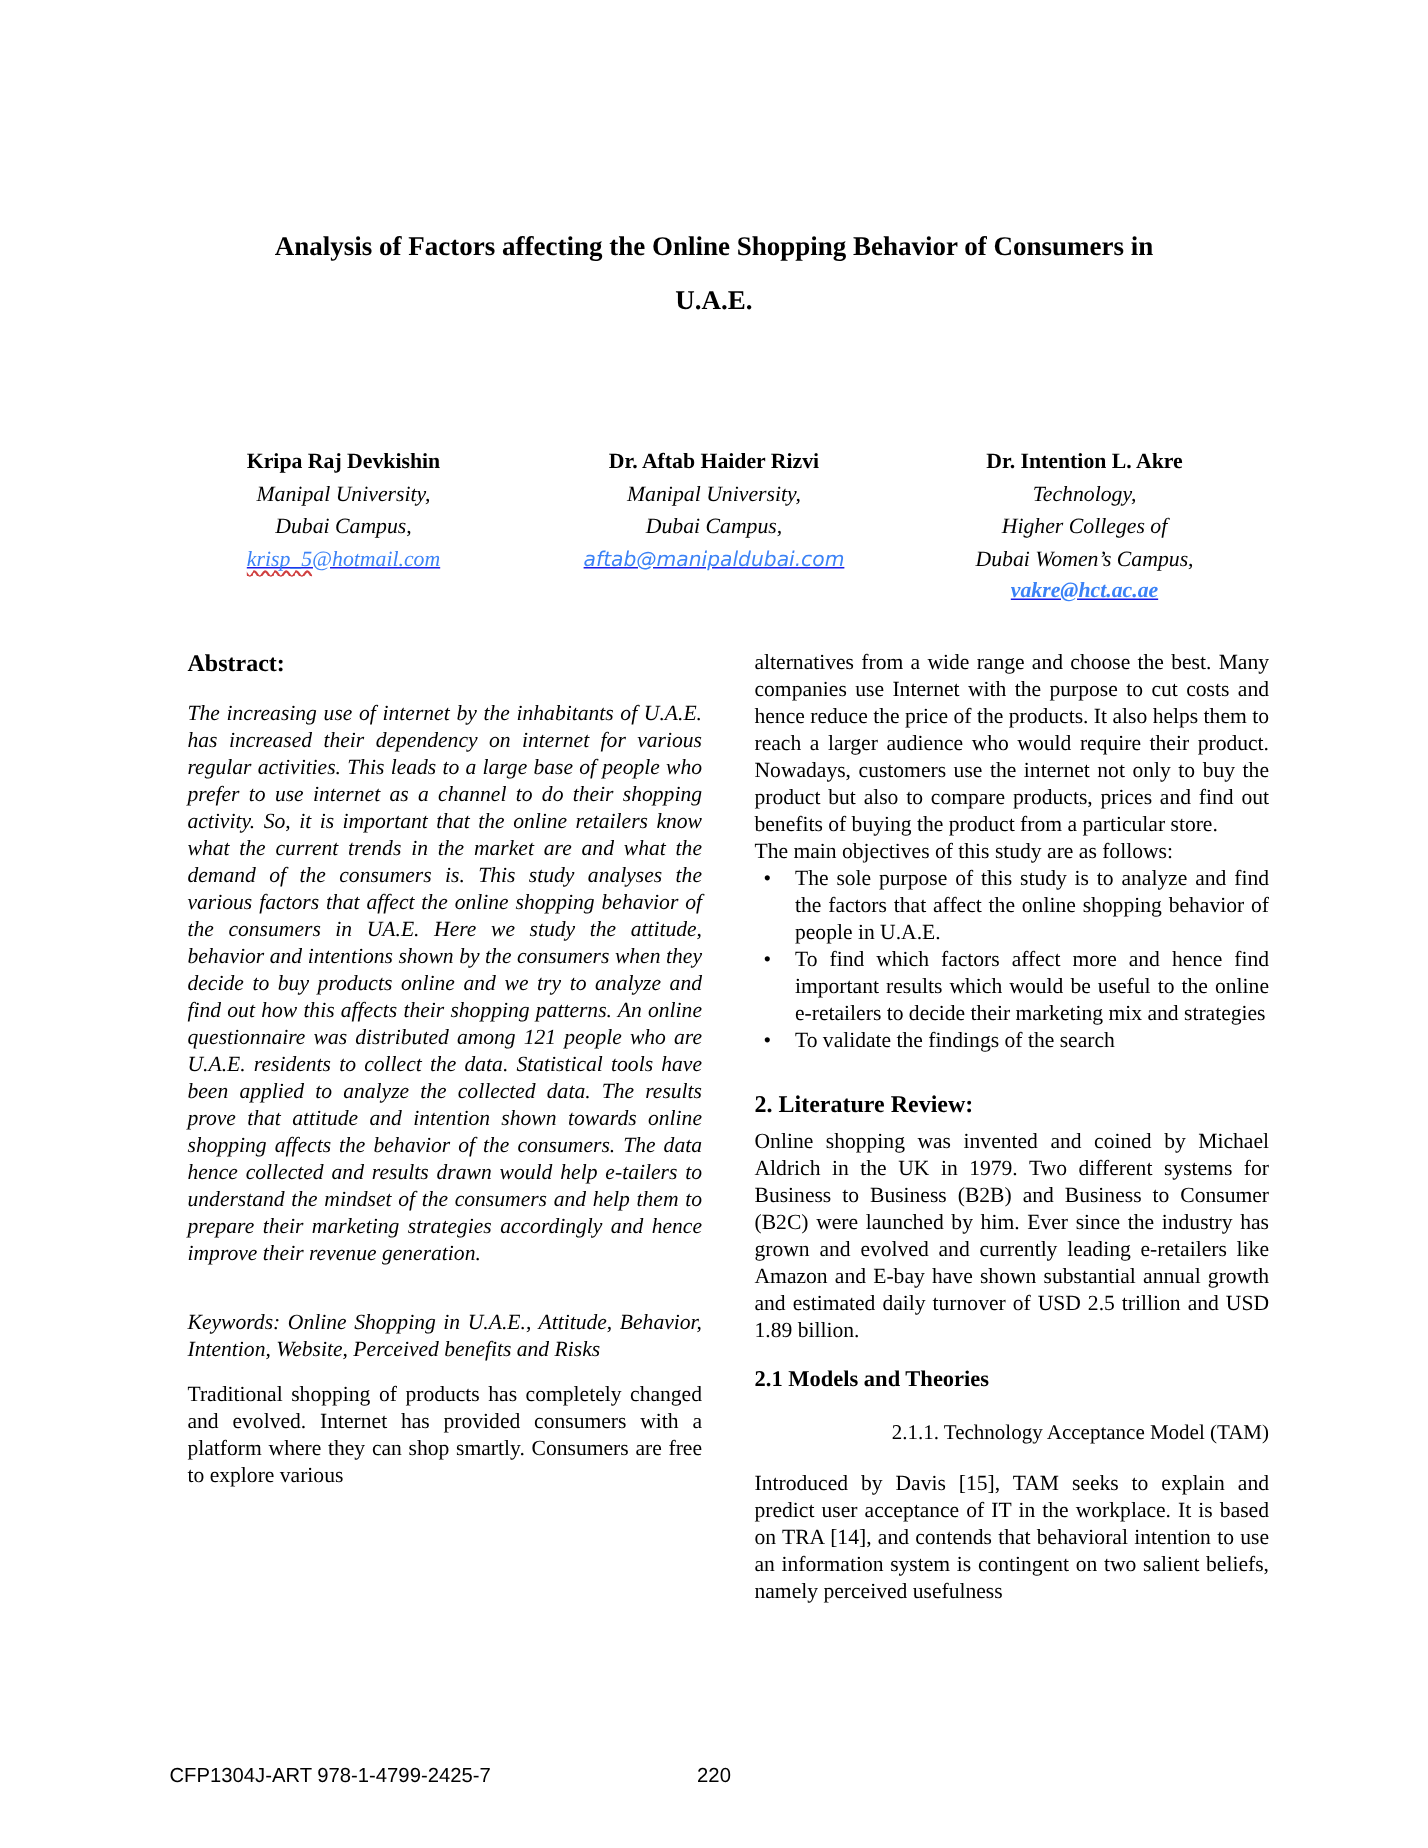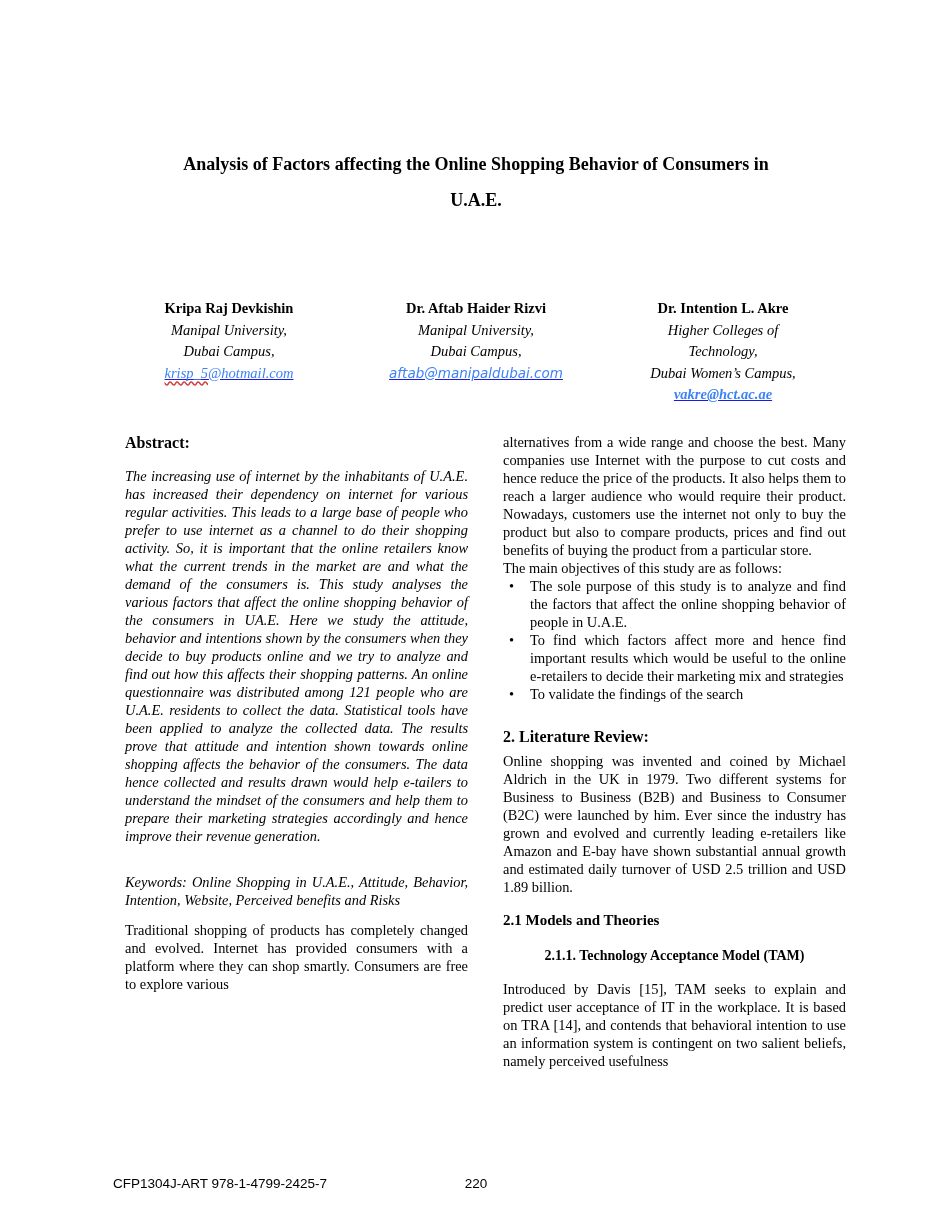--- a/index.html
+++ b/index.html
@@ -65,21 +65,21 @@
     width: 343px;
     font-size: 14.4px;
     line-height: 18px;
     text-align: justify;
   }
   .col-left  { left: 113px; margin-left: 12px; }
   .col-right { left: 503px; }
 
   h2.section { font-size: 16px; font-weight: bold; line-height: 20px; text-align: left; }
   h3.subsection { font-size: 15px; font-weight: bold; line-height: 20px; text-align: left; }
-  h4.subsubsection { font-size: 14px; font-weight: bold; line-height: 18px; text-align: center; }
+  h4.subsubsection { font-size: 14px; font-weight: normal; line-height: 18px; text-align: right; }
 
   .abstract-text { font-style: italic; margin-top: 14px; }
   .keywords { font-style: italic; margin-top: 28px; }
   .intro-heading { margin-top: 38px; }
   .intro-text { margin-top: 12px; }
 
   .objectives { list-style: none; }
   .objectives li {
     position: relative;
     padding-left: 27px;
@@ -138,22 +138,22 @@
       <div class="name">Dr. Aftab Haider Rizvi</div>
       <div class="affil">Manipal University,</div>
       <div class="affil">Dubai Campus,</div>
       <div>
         <a class="email sans" href="#">aftab@manipaldubai.com</a>
       </div>
     </div>
 
     <div class="author">
       <div class="name">Dr. Intention L. Akre</div>
+      <div class="affil">Technology,</div>
       <div class="affil">Higher Colleges of</div>
-      <div class="affil">Technology,</div>
       <div class="affil">Dubai Women’s Campus,</div>
       <div>
         <a class="email bold" href="#">vakre@hct.ac.ae</a>
       </div>
     </div>
 
   </div>
 
   <div class="col col-left">
     <h2 class="section">Abstract:</h2>

